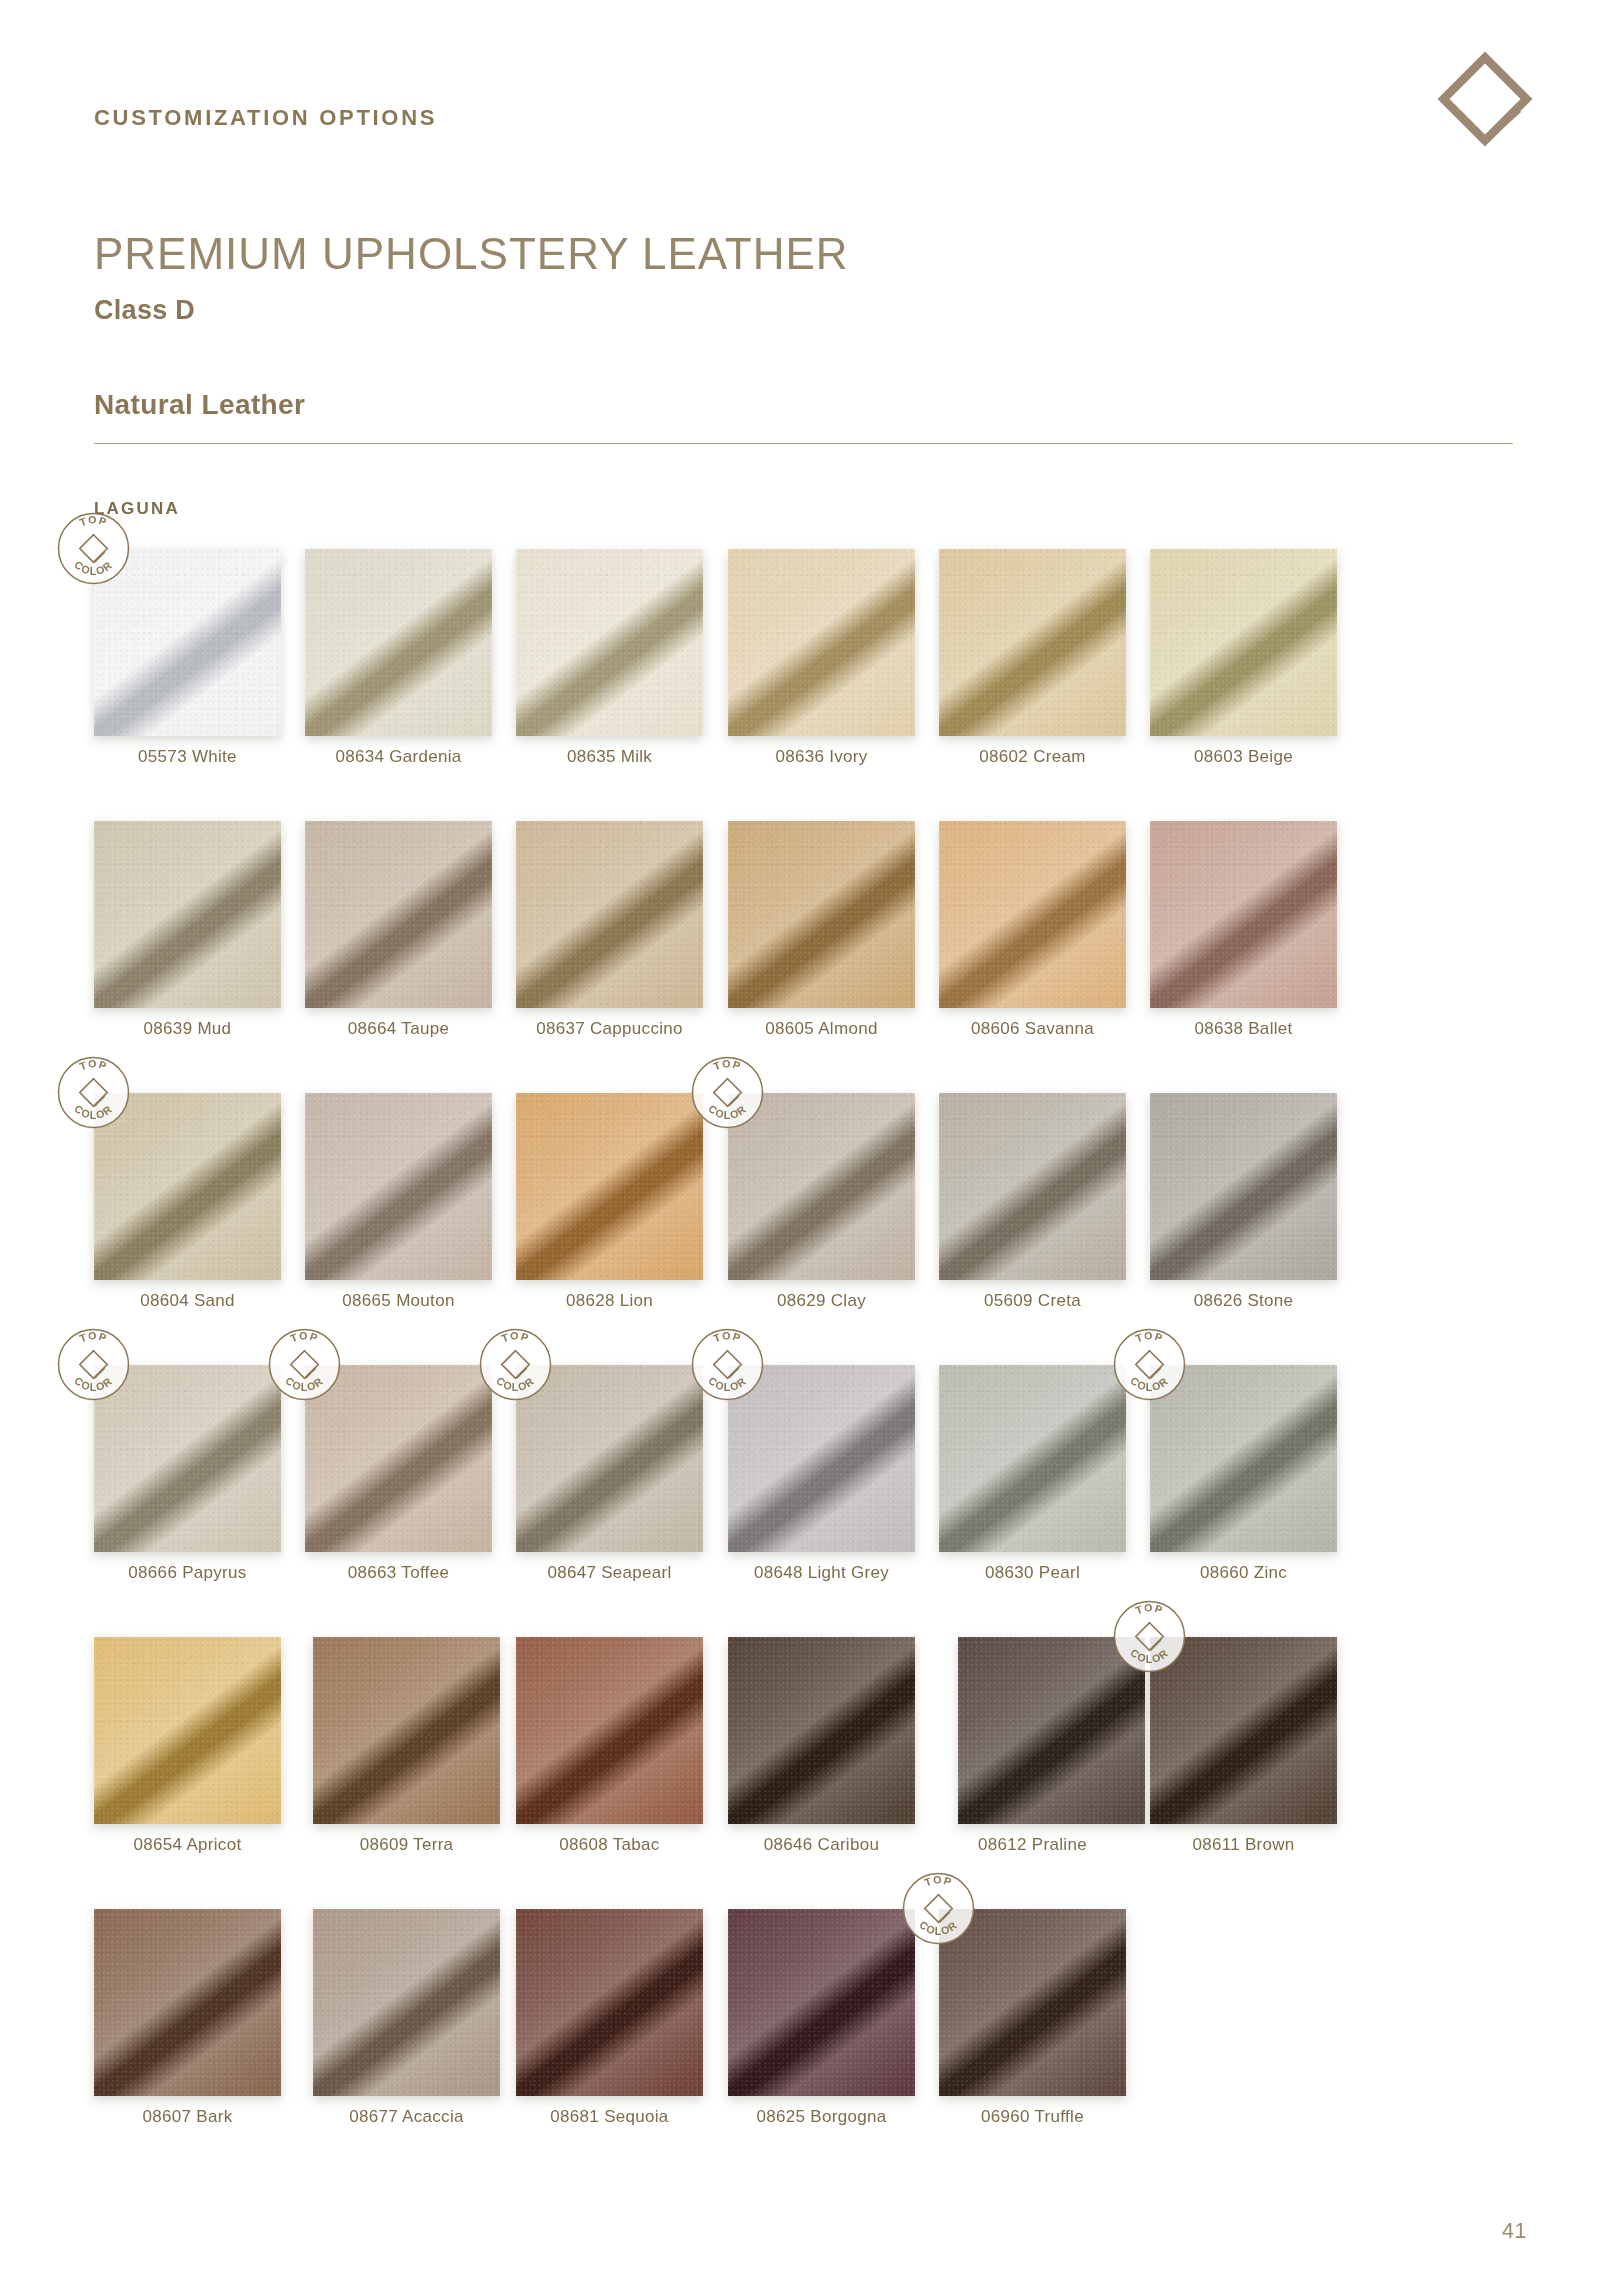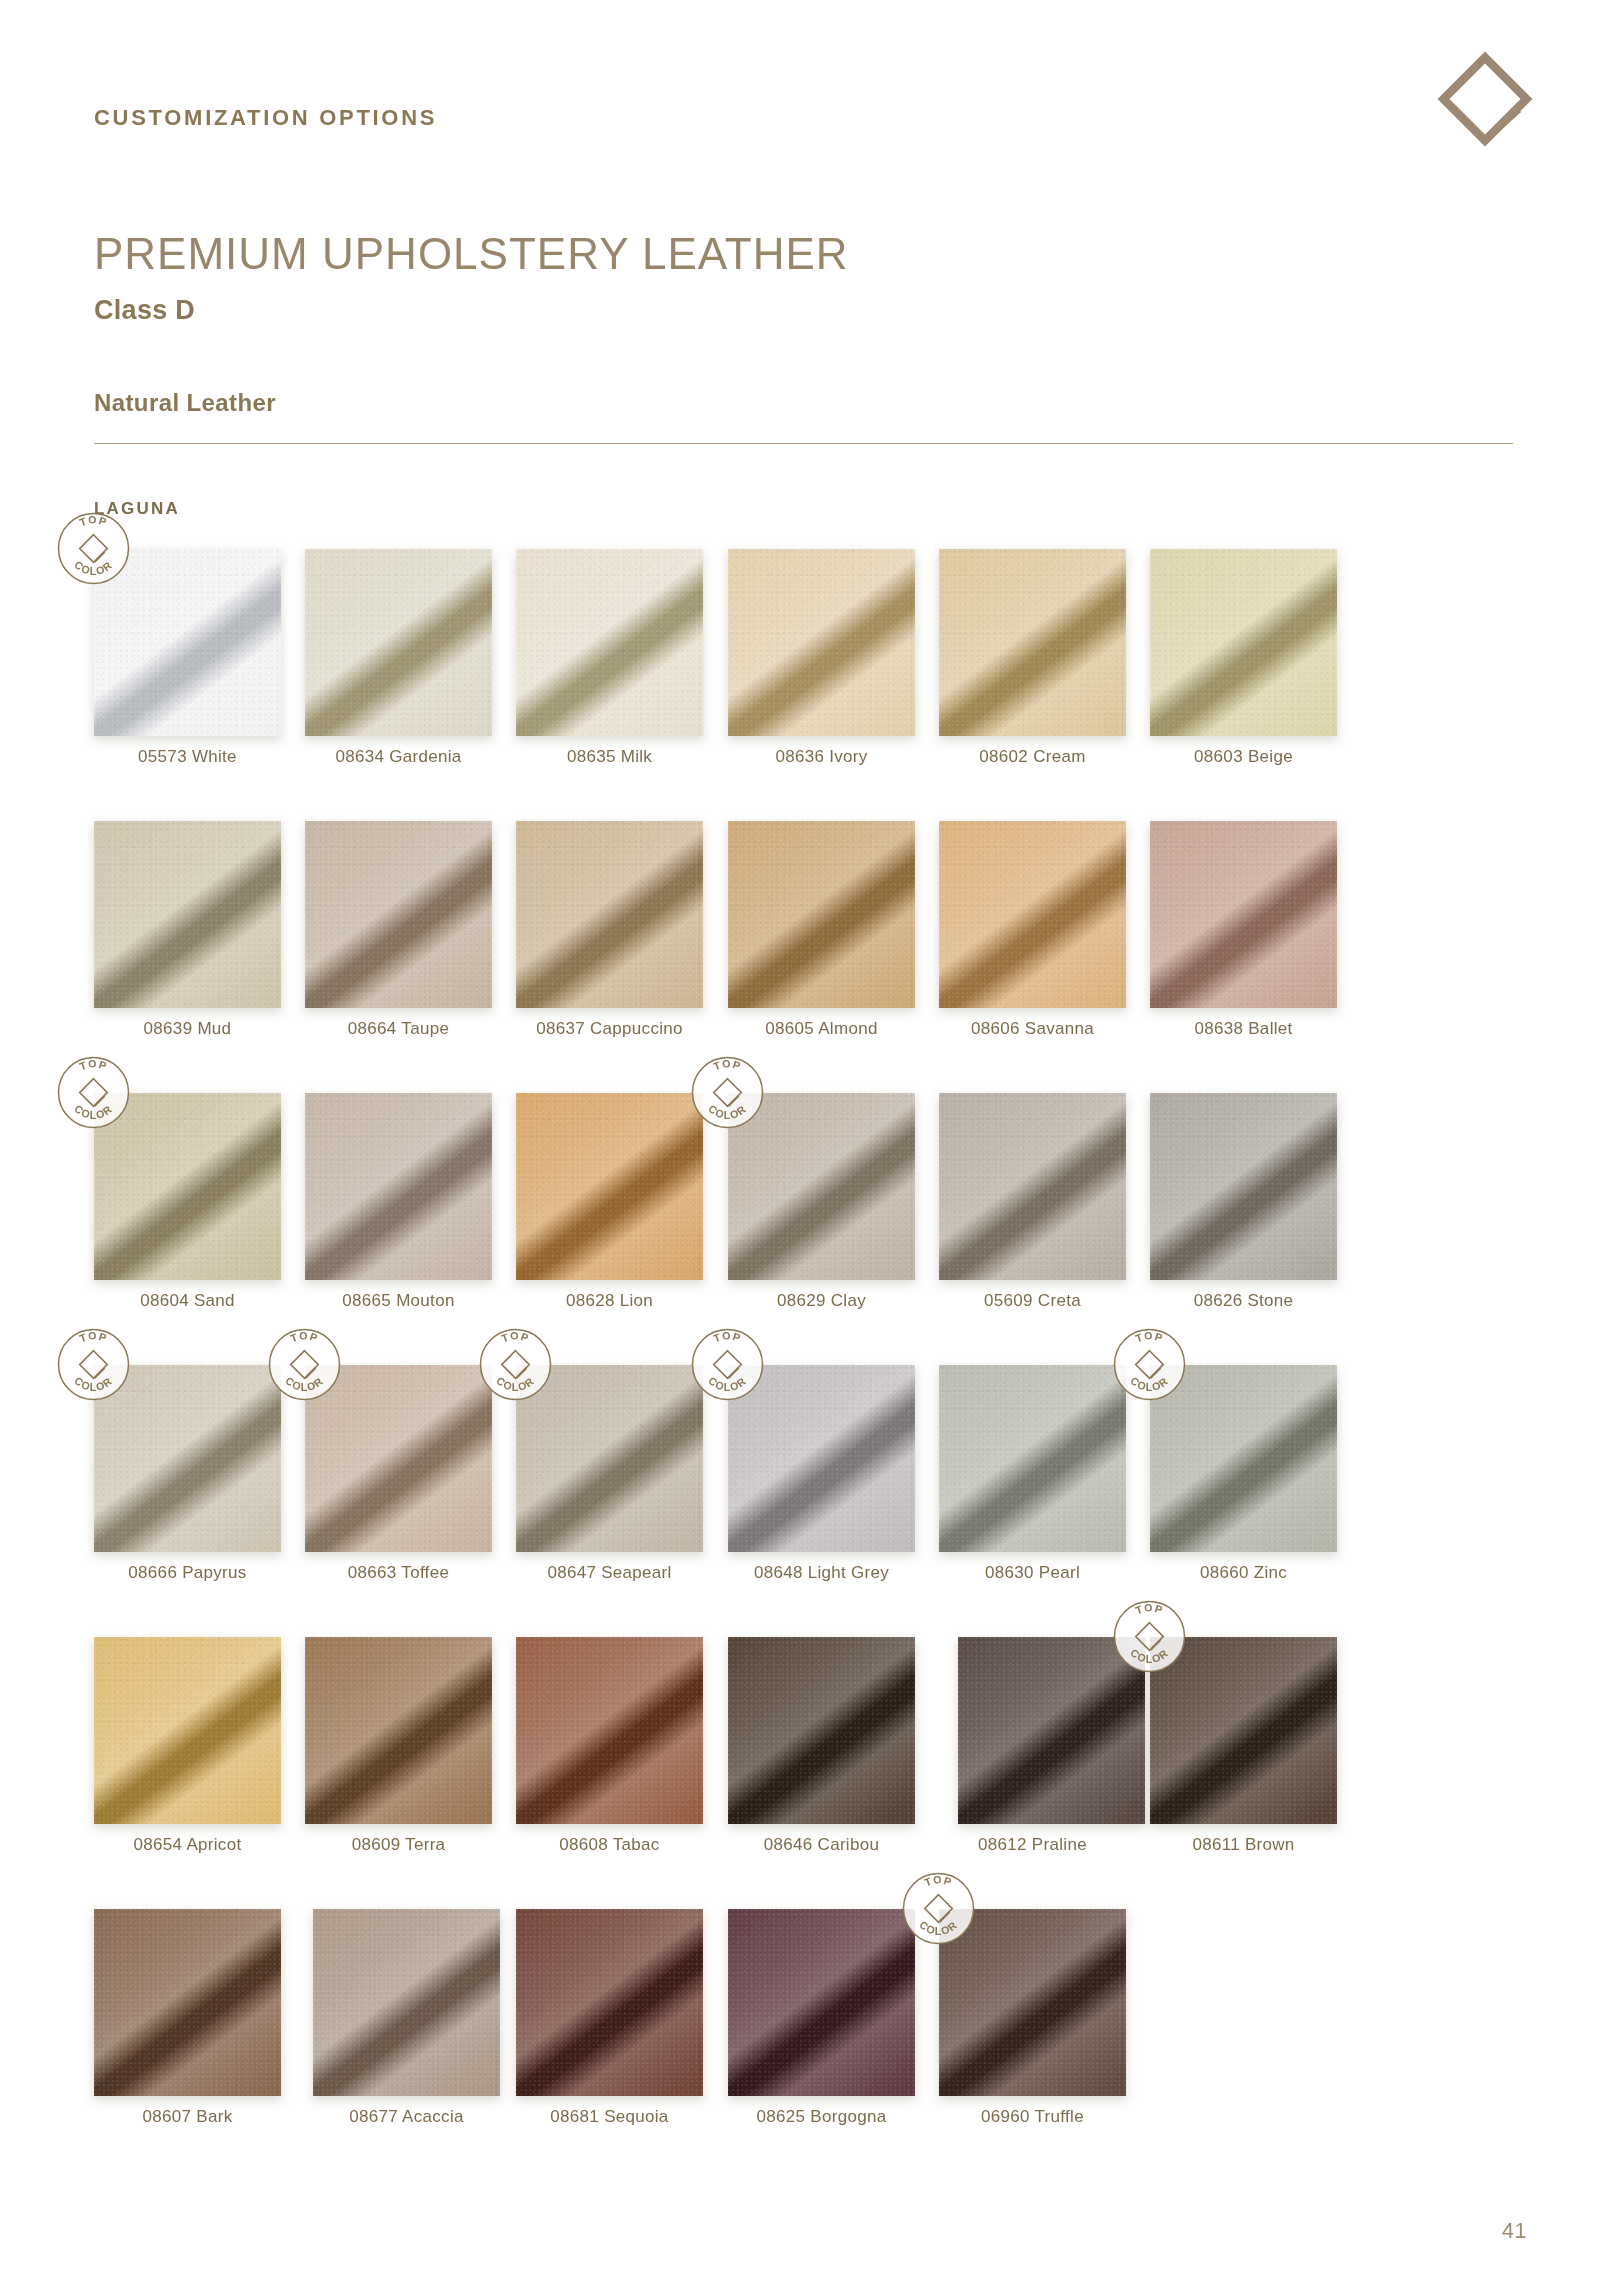--- a/index.html
+++ b/index.html
@@ -58,21 +58,21 @@
     font-size: 27px;
     font-weight: 700;
     letter-spacing: 0.3px;
     color: #8a7755;
     white-space: nowrap;
   }
   .section-label {
     position: absolute;
     left: 94px;
     top: 389px;
-    font-size: 24px;
+    font-size: 28px;
     font-weight: 700;
     letter-spacing: 0.4px;
     color: #8a7755;
     white-space: nowrap;
   }
   .rule {
     position: absolute;
     left: 94px;
     top: 443px;
     width: 1419px;
@@ -578,21 +578,21 @@
         <div class="cell" style="left: 0px;">
           <div class="swatch-wrap">
             <div class="swatch">
               <div class="base" style="background: rgb(222, 186, 111);"></div>
               <div class="fold" style="background: linear-gradient(rgba(255, 255, 255, 0) 0%, rgba(255, 255, 255, 0.16) 30%, rgba(255, 255, 255, 0.26) 43%, rgb(157, 124, 51) 50%, rgb(157, 124, 51) 54%, rgba(255, 255, 255, 0.2) 61%, rgba(255, 255, 255, 0.05) 78%, rgba(0, 0, 0, 0.05) 100%);"></div>
               <div class="grain"></div>
             </div>
           </div>
           <div class="label">08654 Apricot</div>
         </div>
-        <div class="cell" style="left: 211px; text-decoration: underline;">
+        <div class="cell" style="left: 219px; text-decoration: underline;">
           <div class="swatch-wrap">
             <div class="swatch">
               <div class="base" style="background: rgb(151, 113, 79);"></div>
               <div class="fold" style="background: linear-gradient(rgba(255, 255, 255, 0) 0%, rgba(255, 255, 255, 0.16) 30%, rgba(255, 255, 255, 0.26) 43%, rgb(94, 66, 39) 50%, rgb(94, 66, 39) 54%, rgba(255, 255, 255, 0.2) 61%, rgba(255, 255, 255, 0.05) 78%, rgba(0, 0, 0, 0.05) 100%);"></div>
               <div class="grain"></div>
             </div>
           </div>
           <div class="label">08609 Terra</div>
         </div>
         <div class="cell" style="left: 422px;">

